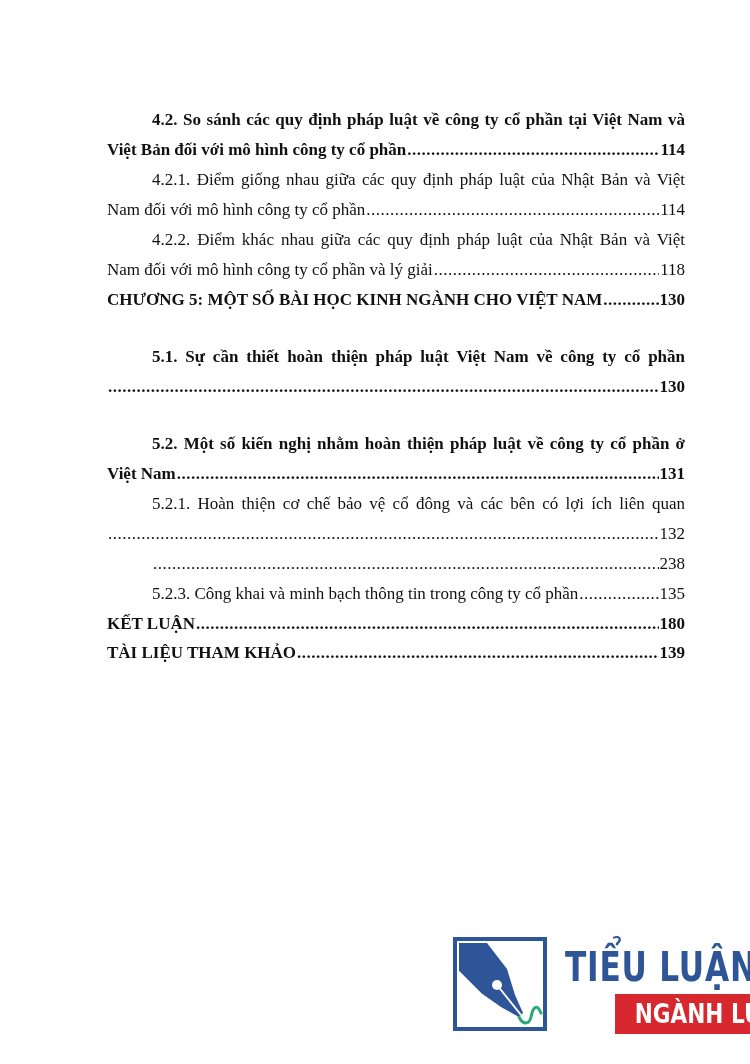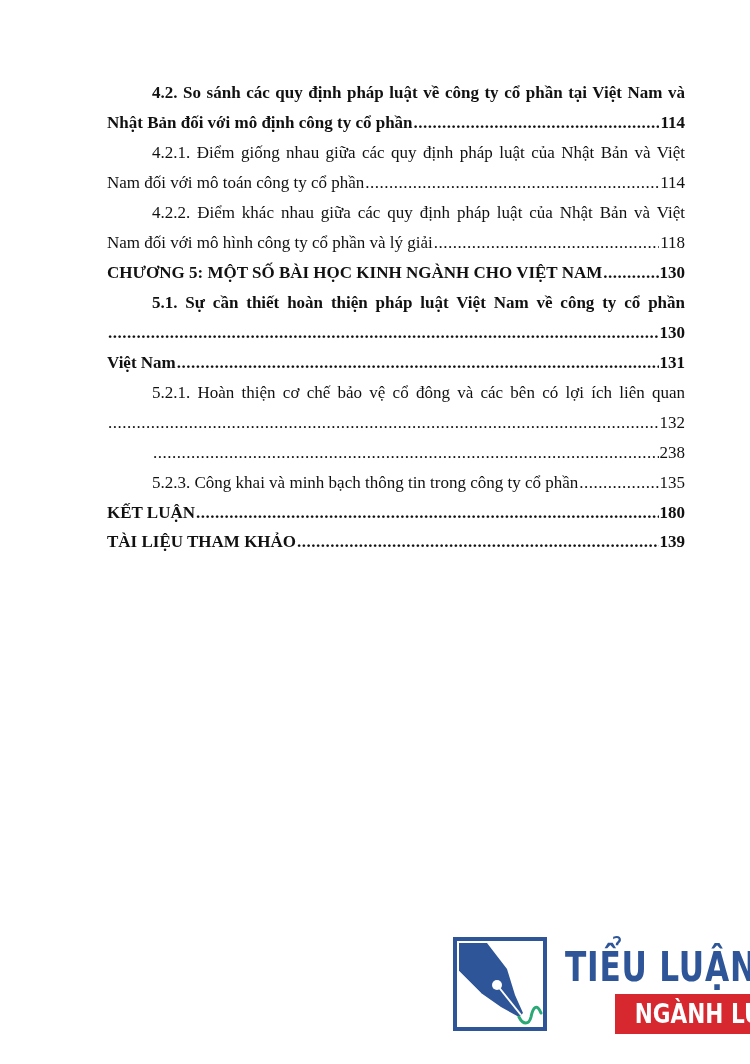--- a/index.html
+++ b/index.html
@@ -5,21 +5,21 @@
   html, body { margin: 0; padding: 0; }
   body {
     width: 750px; height: 1064px; background: #ffffff; position: relative; overflow: hidden;
     font-family: "Liberation Serif", "DejaVu Serif", serif; color: #111;
   }
   .toc { position: absolute; left: 107px; top: 78px; width: 578px; }
   .line {
     height: 30px; line-height: 30px; font-size: 17px; white-space: nowrap; position: relative;
   }
   .line.bold { font-weight: bold; }
-  .line.indent1 { padding-left: 45px; }
+  .line.indent1 { padding-left: 45px; margin-top: 27px; }
   .line.indent2 { padding-left: 45px; }
   .just { text-align: justify; text-align-last: justify; }
   .leader { display: flex; align-items: baseline; }
   .leader .t { flex: 0 0 auto; }
   .leader .dots {
     flex: 1 1 auto; overflow: hidden; white-space: nowrap; margin: 0 1px;
   }
   .leader .dots::before {
     content: "....................................................................................................................................................................................................................................................................";
     letter-spacing: 0.5px;
@@ -46,28 +46,28 @@
   }
   .logo-sub span { display: inline-block; transform: scaleX(0.8); }
 </style>
 </head>
 <body>
 
 <div class="toc">
 
   <div class="line bold indent1 just">4.2. So sánh các quy định pháp luật về công ty cổ phần tại Việt Nam và</div>
   <div class="line bold leader">
-    <span class="t">Nhật Bản đối với mô định công ty cổ phần</span>
+    <span class="t">Việt Bản đối với mô hình công ty cổ phần</span>
     <span class="dots"></span>
     <span class="p">114</span>
   </div>
 
   <div class="line indent2 just">4.2.1. Điểm giống nhau giữa các quy định pháp luật của Nhật Bản và Việt</div>
   <div class="line leader">
-    <span class="t">Nam đối với mô toán công ty cổ phần</span>
+    <span class="t">Nam đối với mô hình công ty cổ phần</span>
     <span class="dots"></span>
     <span class="p">114</span>
   </div>
 
   <div class="line indent2 just">4.2.2. Điểm khác nhau giữa các quy định pháp luật của Nhật Bản và Việt</div>
   <div class="line leader">
     <span class="t">Nam đối với mô hình công ty cổ phần và lý giải</span>
     <span class="dots"></span>
     <span class="p">118</span>
   </div>
@@ -78,20 +78,21 @@
     <span class="p">130</span>
   </div>
 
   <div class="line bold indent1 just">5.1. Sự cần thiết hoàn thiện pháp luật Việt Nam về công ty cổ phần</div>
   <div class="line bold leader">
     <span class="t"></span>
     <span class="dots"></span>
     <span class="p">130</span>
   </div>
 
+  <div class="line bold indent1 just">5.2. Một số kiến nghị nhằm hoàn thiện pháp luật về công ty cổ phần ở</div>
   <div class="line bold leader">
     <span class="t">Việt Nam</span>
     <span class="dots"></span>
     <span class="p">131</span>
   </div>
 
   <div class="line indent2 just">5.2.1. Hoàn thiện cơ chế bảo vệ cổ đông và các bên có lợi ích liên quan</div>
   <div class="line leader">
     <span class="t"></span>
     <span class="dots"></span>

